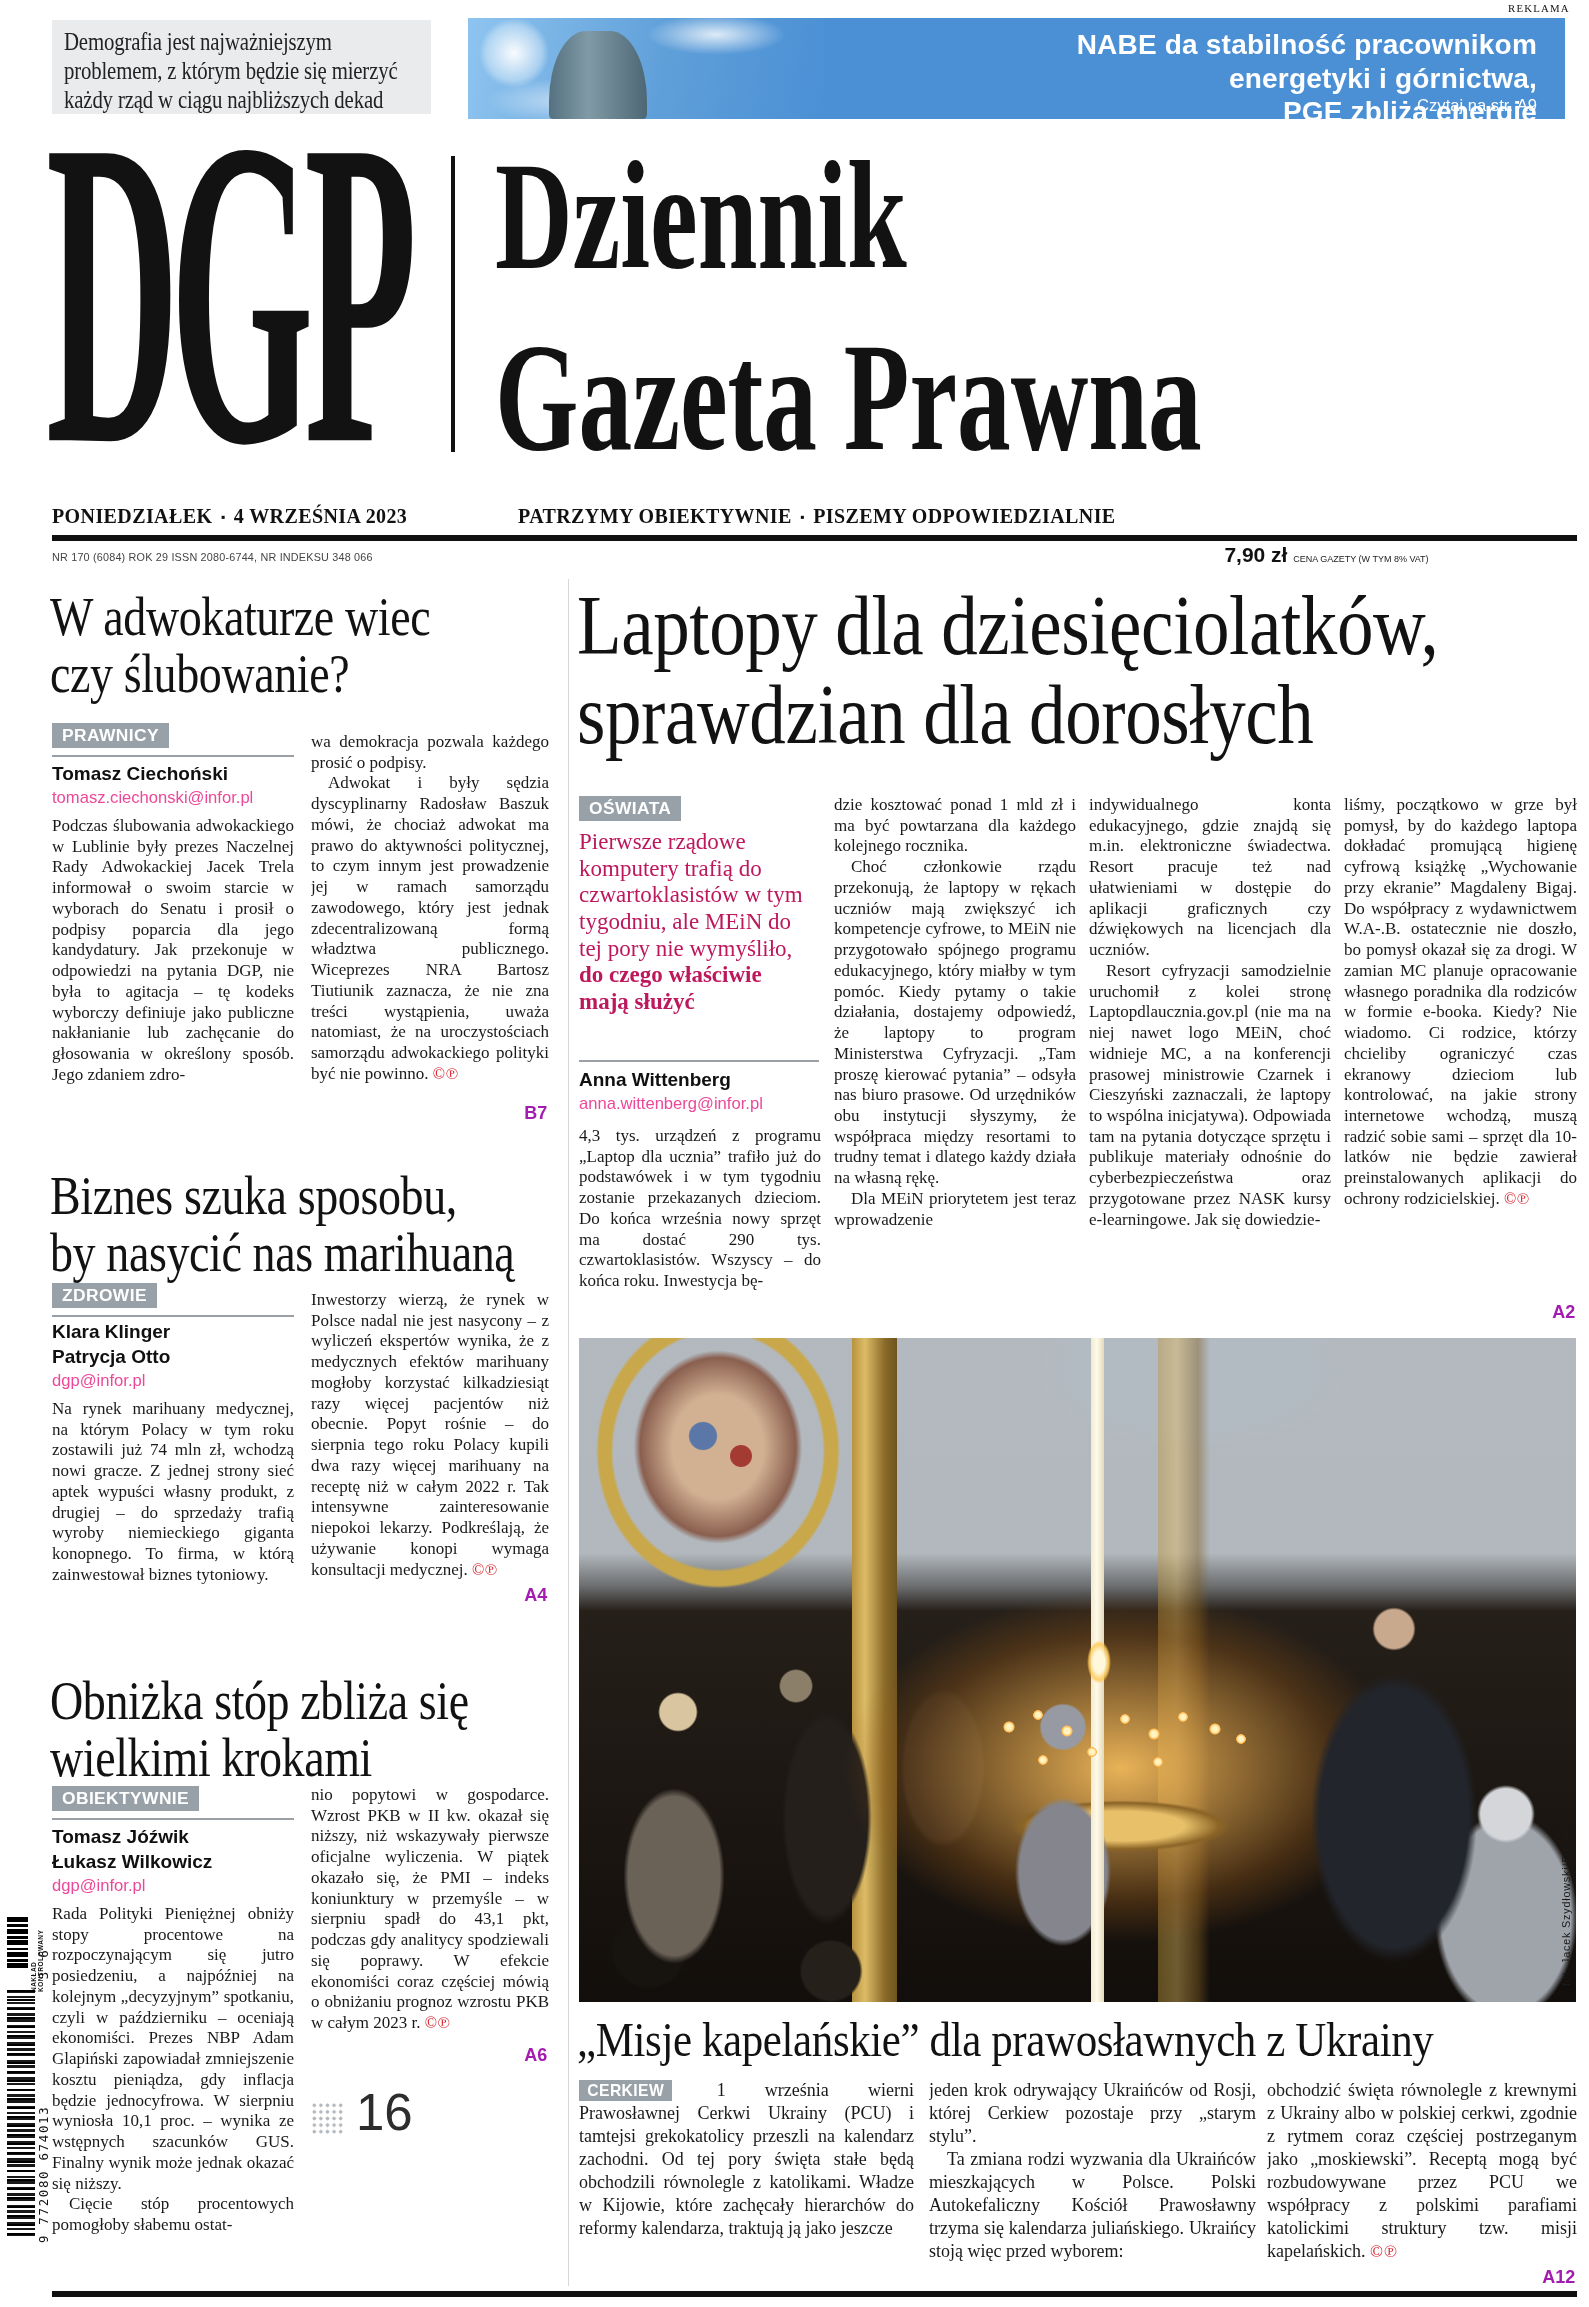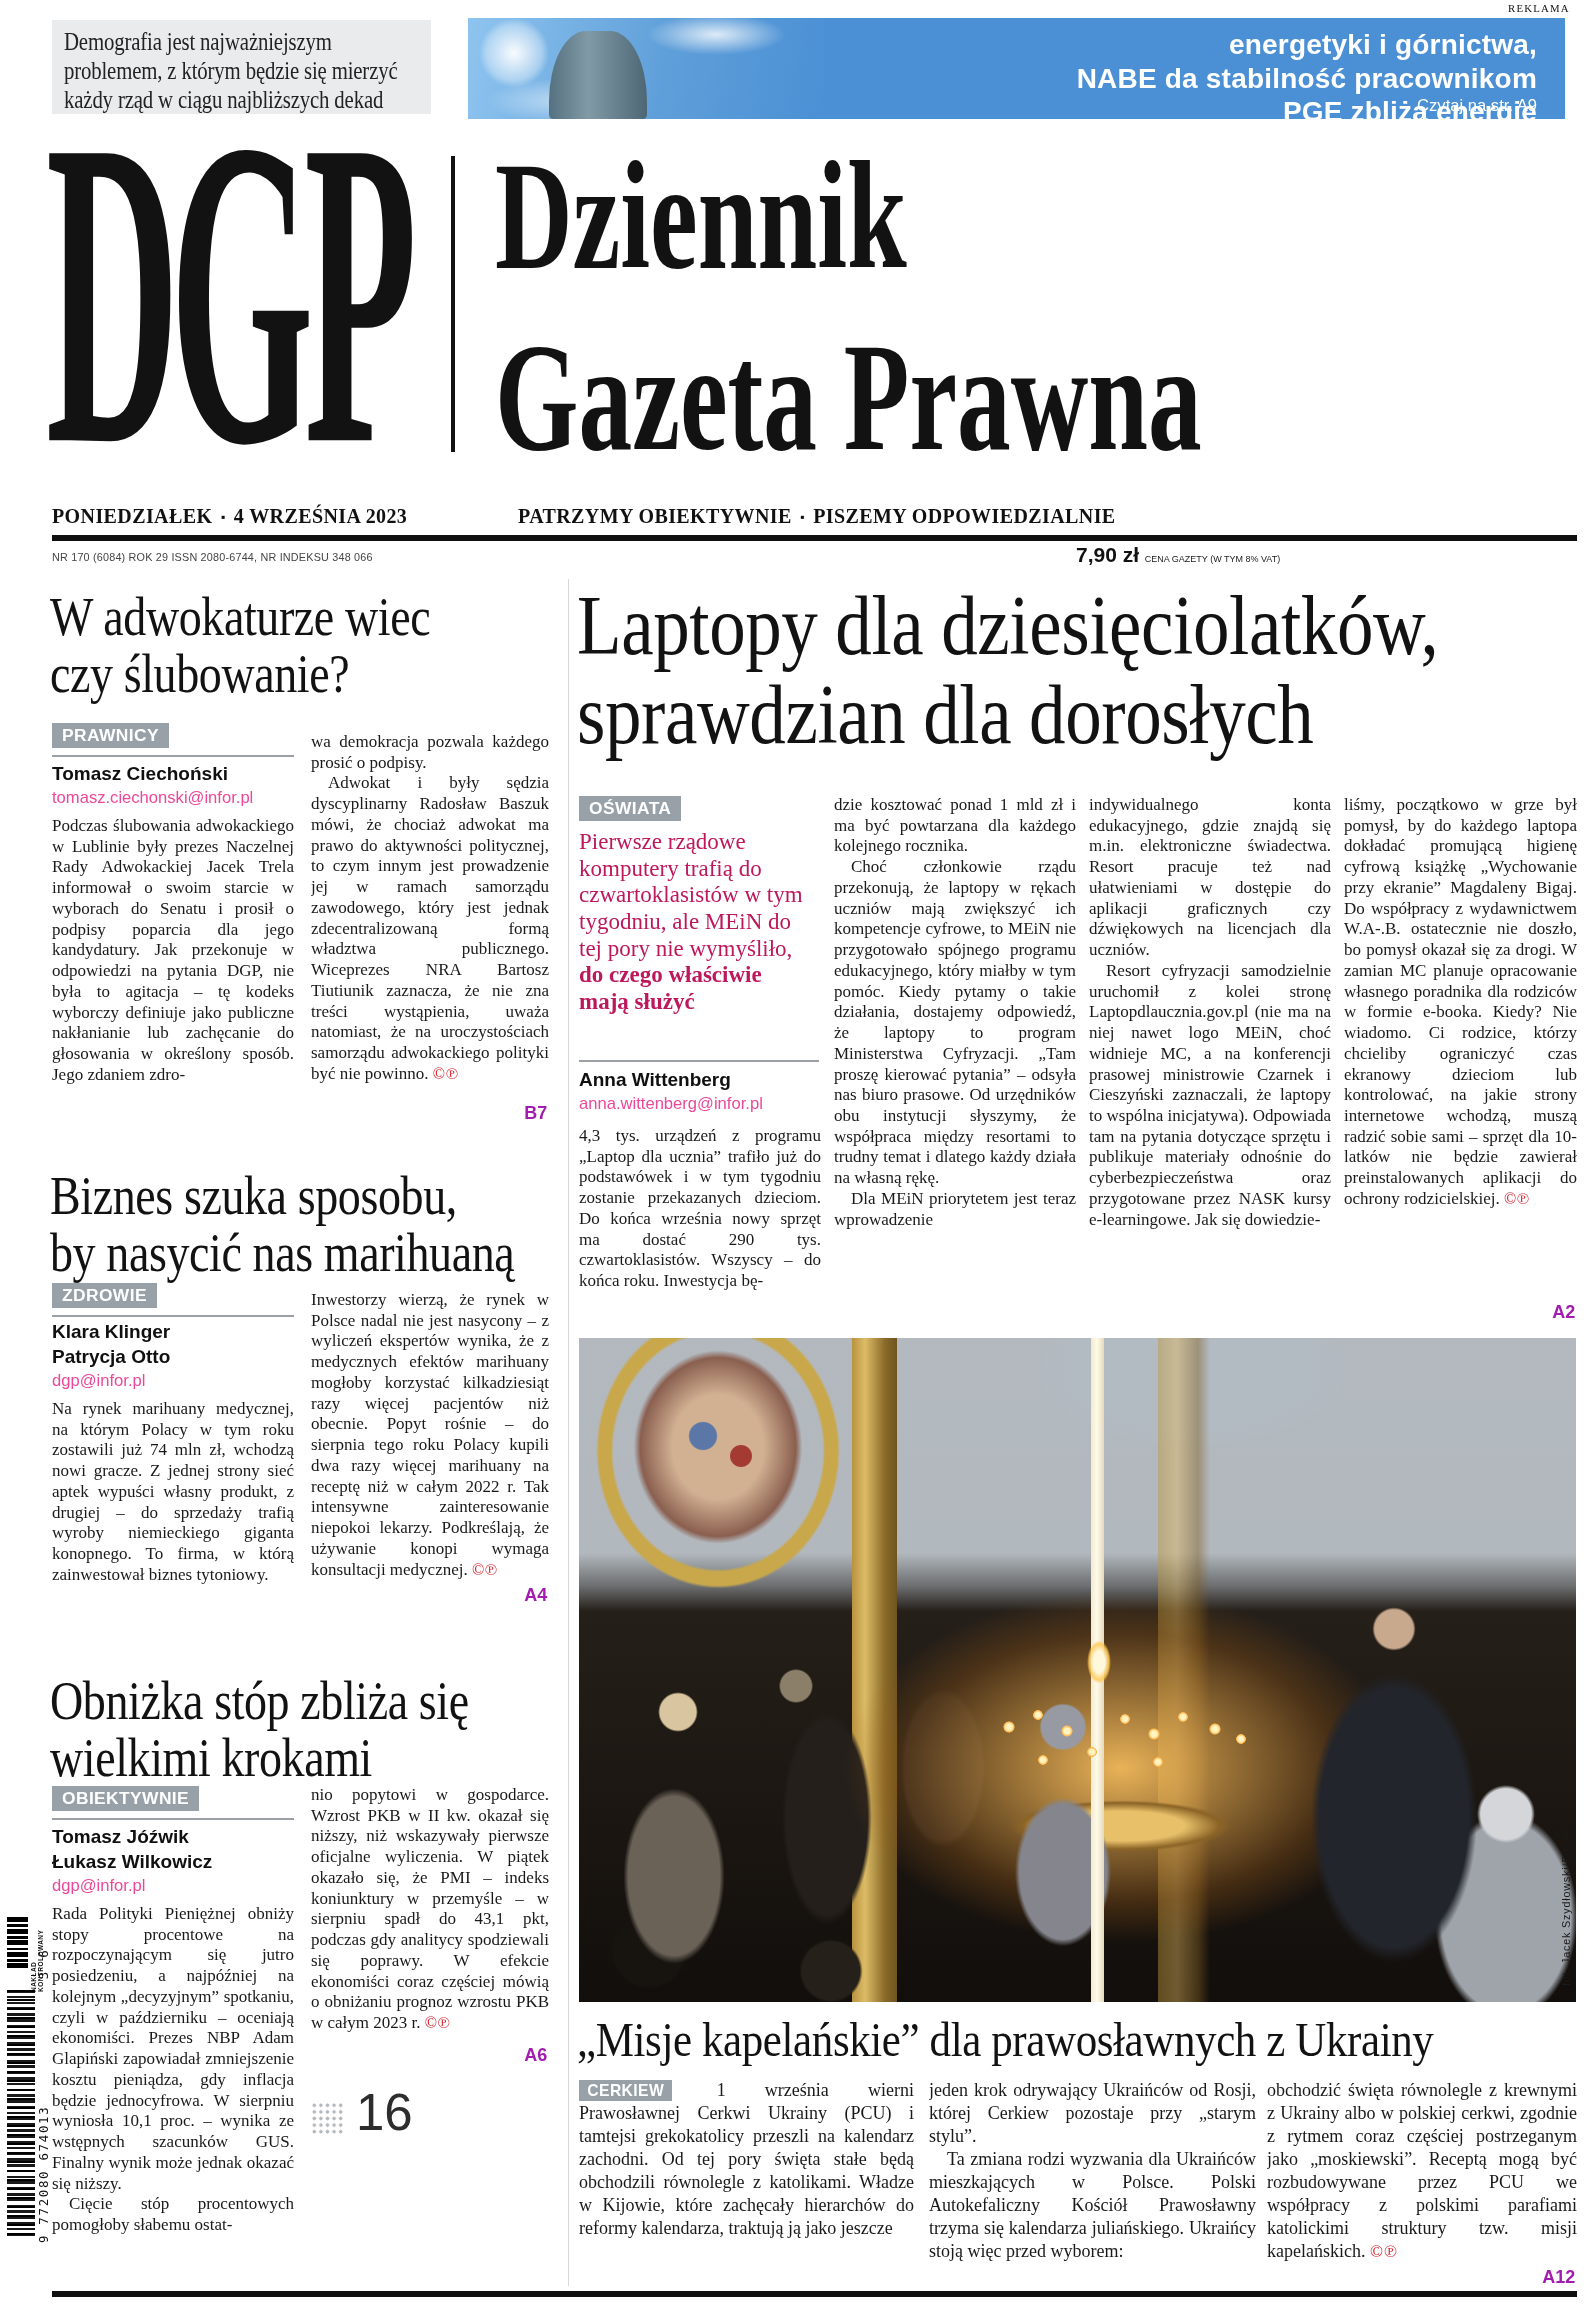--- a/index.html
+++ b/index.html
@@ -131,22 +131,22 @@
         <span>każdy rząd w ciągu najbliższych dekad</span>
         <span class="teaser-ref">A4-5</span>
       </span>
   </div>
 </div>
 
 <div class="abs ad">
   <div class="ad-sky"></div>
   <div class="ad-tower"></div>
   <div class="ad-text">
+    <span>NABE da stabilność pracownikom</span>
     <span>energetyki i górnictwa,</span>
-    <span>NABE da stabilność pracownikom</span>
     <span>PGE zbliża energię</span>
   </div>
   <div class="ad-cta">Czytaj na str. A9</div>
 </div>
 
 <svg class="abs" style="left:46px;top:124px" width="374" height="333" viewBox="0 0 160 60" preserveAspectRatio="none">
   <text x="0" y="57" font-family="Liberation Serif, serif" font-weight="bold" font-size="79" letter-spacing="-4" fill="#121212">DGP</text>
 </svg>
 <div class="abs" style="left:451px;top:156px;width:4.1px;height:296px;background:#111"></div>
 <svg class="abs" style="left:495px;top:134px" width="716" height="324" viewBox="0 0 480 150" preserveAspectRatio="none">
@@ -155,21 +155,21 @@
 </svg>
 
 <div class="abs dateline" style="left:52px;top:505px">
   <span>PONIEDZIAŁEK</span><span class="sep">▪</span><span>4 WRZEŚNIA 2023</span>
 </div>
 <div class="abs dateline" style="left:518px;top:505px">
   <span>PATRZYMY OBIEKTYWNIE</span><span class="sep">▪</span><span>PISZEMY ODPOWIEDZIALNIE</span>
 </div>
 <div class="rule-thick" style="left:52px;top:535px;width:1525px;height:5.8px"></div>
 <div class="abs issue" style="left:52px;top:551px">NR 170 (6084) ROK 29 ISSN 2080-6744, NR INDEKSU 348 066</div>
-<div class="abs" style="left:1076px;top:543px;width:501px;text-align:left">
+<div class="abs" style="left:1076px;top:543px;width:501px;text-align:center">
   <span class="price">7,90 zł</span><span class="price-note">CENA GAZETY (W TYM 8% VAT)</span>
 </div>
 
 <div class="vrule" style="left:568px;top:579px;height:1707px"></div>
 
 <div class="hl hl-left" style="left:50px;top:588px">
   <span>W adwokaturze wiec</span>
   <span>czy ślubowanie?</span>
 </div>
 <div class="abs" style="left:52px;top:723px"><span class="tag">PRAWNICY</span></div>

